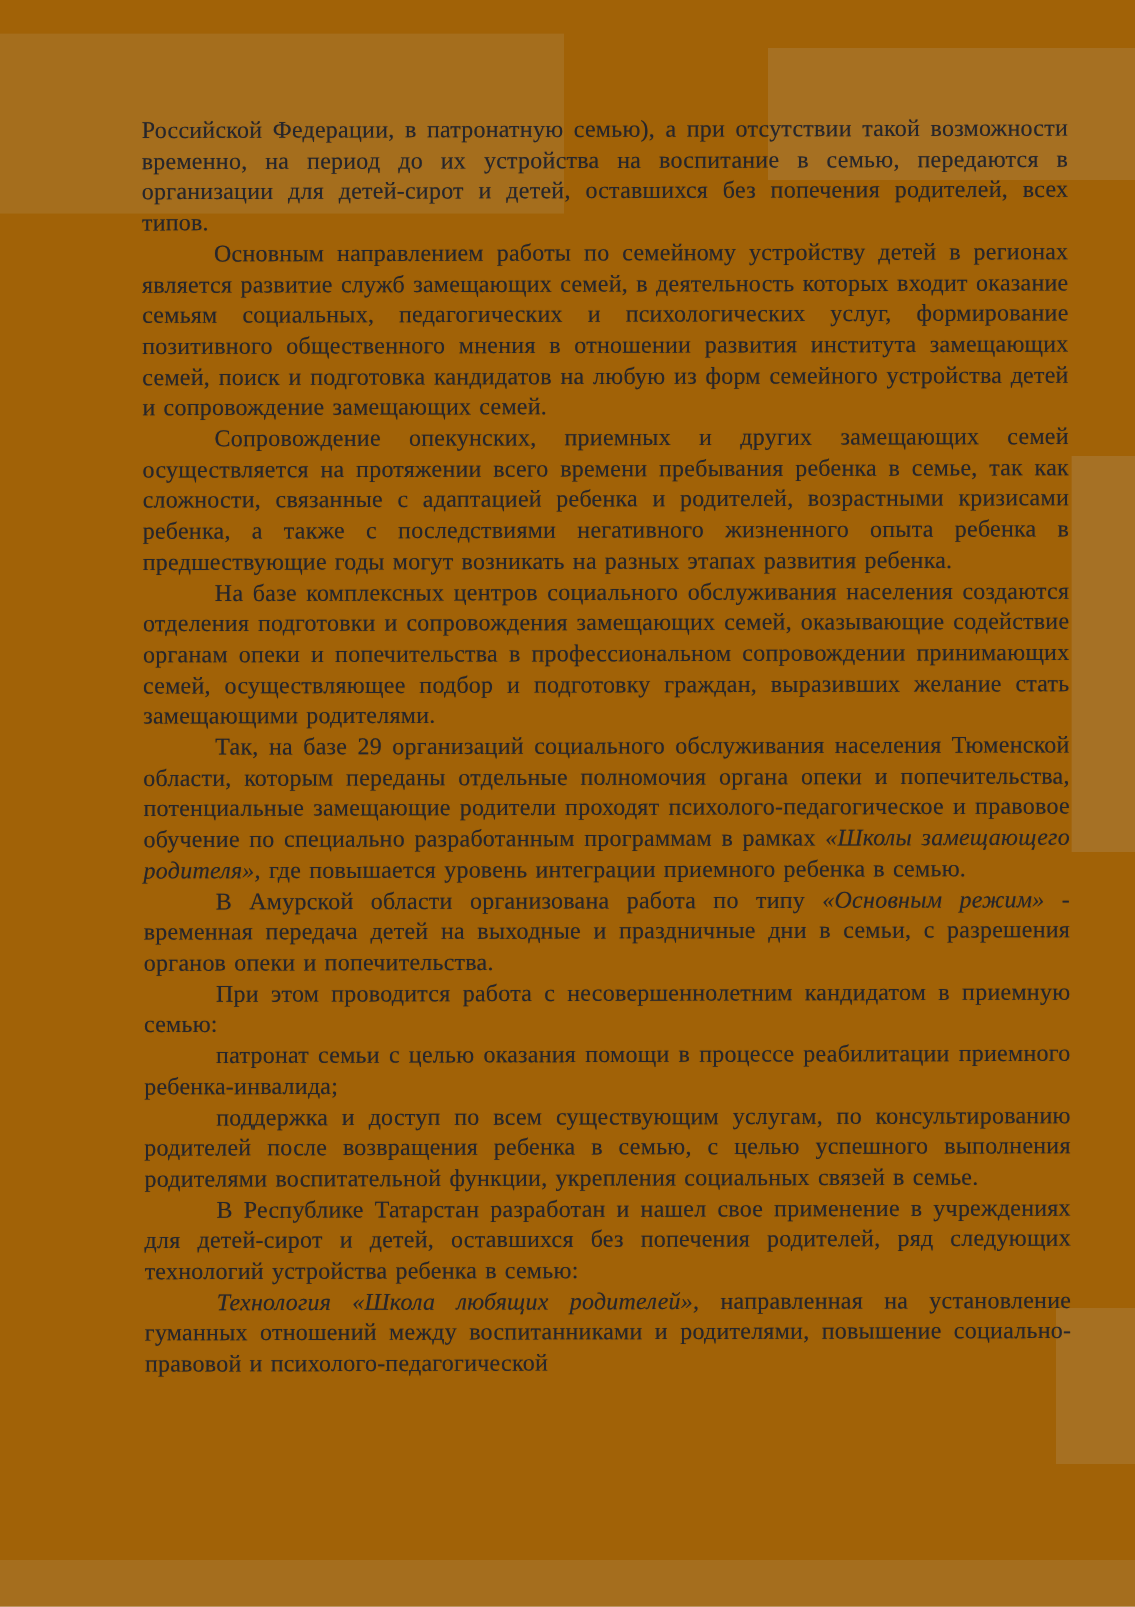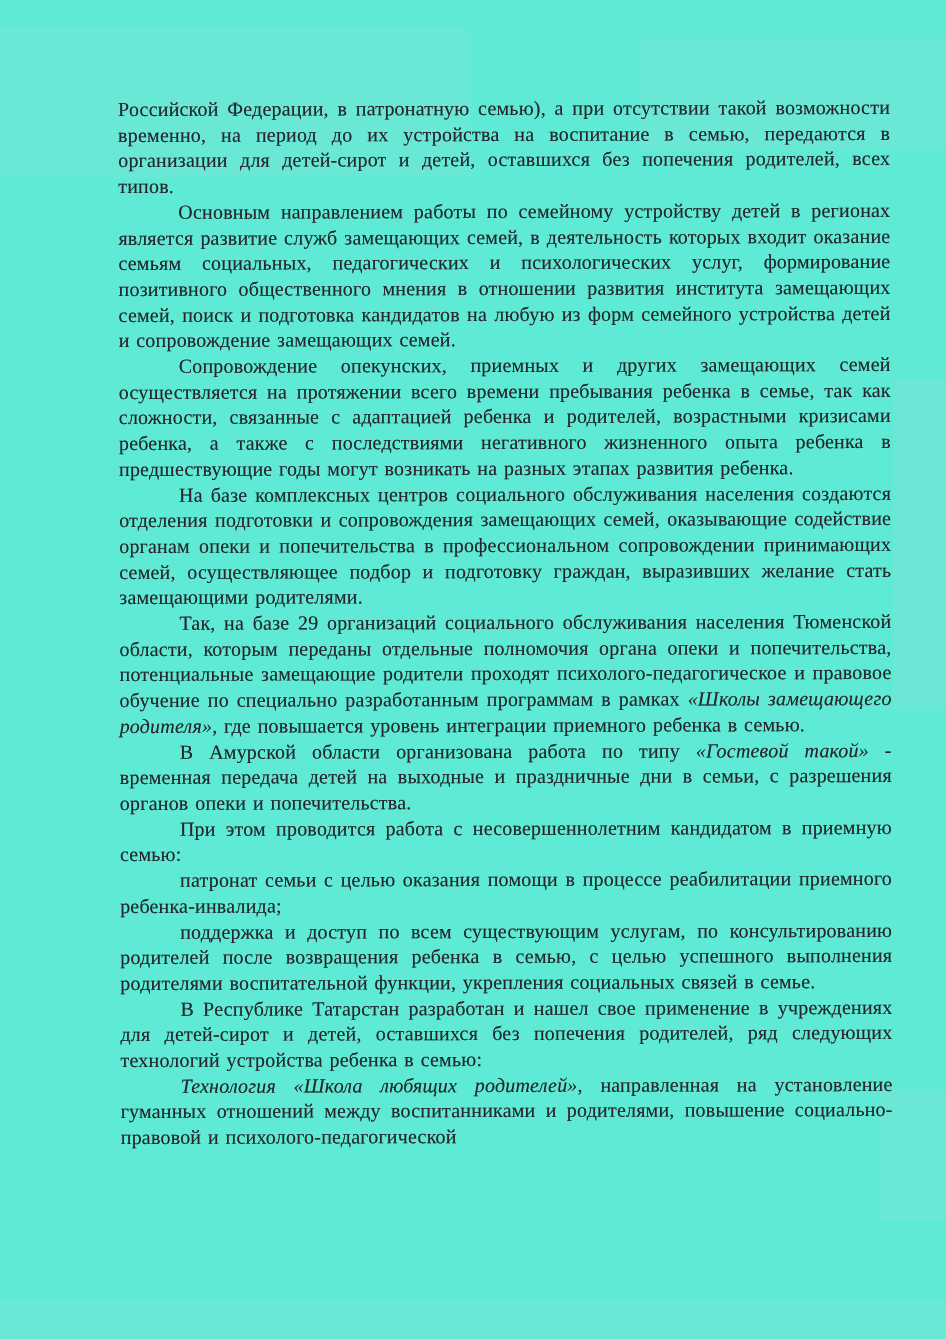--- a/index.html
+++ b/index.html
@@ -5,21 +5,21 @@
   html, body {
     margin: 0;
     padding: 0;
     background: #e9e9e9;
   }
   .page {
     position: relative;
     width: 946px;
     height: 1339px;
     margin: 0 auto;
-    background: #5eead4;
+    background: #a16207;
     overflow: hidden;
     font-family: "Liberation Serif", "DejaVu Serif", serif;
   }
   
   .artifact {
     position: absolute;
     pointer-events: none;
   }
   .artifact.a1 { left: 0;   top: 28;  width: 470px; height: 150px; background: rgba(205,216,230,0.10); top: 28px; }
   .artifact.a2 { left: 640px; top: 40px;  width: 306px; height: 110px; background: rgba(205,216,230,0.12); }
@@ -60,20 +60,20 @@
   <div class="artifact a4"></div>
   <div class="artifact a5"></div>
 
   <div class="text-block">
 
   <p class="para no-indent"><span class="run">Российской Федерации, в патронатную семью), а при отсутствии такой возможности временно, на период до их устройства на воспитание в семью, передаются в организации для детей-сирот и детей, оставшихся без попечения родителей, всех типов.</span></p>
       <p class="para"><span class="run">Основным направлением работы по семейному устройству детей в регионах является развитие служб замещающих семей, в деятельность которых входит оказание семьям социальных, педагогических и психологических услуг, формирование позитивного общественного мнения в отношении развития института замещающих семей, поиск и подготовка кандидатов на любую из форм семейного устройства детей и сопровождение замещающих семей.</span></p>
       <p class="para"><span class="run">Сопровождение опекунских, приемных и других замещающих семей осуществляется на протяжении всего времени пребывания ребенка в семье, так как сложности, связанные с адаптацией ребенка и родителей, возрастными кризисами ребенка, а также с последствиями негативного жизненного опыта ребенка в предшествующие годы могут возникать на разных этапах развития ребенка.</span></p>
       <p class="para"><span class="run">На базе комплексных центров социального обслуживания населения создаются отделения подготовки и сопровождения замещающих семей, оказывающие содействие органам опеки и попечительства в профессиональном сопровождении принимающих семей, осуществляющее подбор и подготовку граждан, выразивших желание стать замещающими родителями.</span></p>
       <p class="para"><span class="run">Так, на базе 29 организаций социального обслуживания населения Тюменской области, которым переданы отдельные полномочия органа опеки и попечительства, потенциальные замещающие родители проходят психолого-педагогическое и правовое обучение по специально разработанным программам в рамках </span><span class="run italic">«Школы замещающего родителя»,</span><span class="run"> где повышается уровень интеграции приемного ребенка в семью.</span></p>
-      <p class="para"><span class="run">В Амурской области организована работа по типу </span><span class="run italic">«Гостевой такой»</span><span class="run"> - временная передача детей на выходные и праздничные дни в семьи, с разрешения органов опеки и попечительства.</span></p>
+      <p class="para"><span class="run">В Амурской области организована работа по типу </span><span class="run italic">«Основным режим»</span><span class="run"> - временная передача детей на выходные и праздничные дни в семьи, с разрешения органов опеки и попечительства.</span></p>
       <p class="para"><span class="run">При этом проводится работа с несовершеннолетним кандидатом в приемную семью:</span></p>
       <p class="para"><span class="run">патронат семьи с целью оказания помощи в процессе реабилитации приемного ребенка-инвалида;</span></p>
       <p class="para"><span class="run">поддержка и доступ по всем существующим услугам, по консультированию родителей после возвращения ребенка в семью, с целью успешного выполнения родителями воспитательной функции, укрепления социальных связей в семье.</span></p>
       <p class="para"><span class="run">В Республике Татарстан разработан и нашел свое применение в учреждениях для детей-сирот и детей, оставшихся без попечения родителей, ряд следующих технологий  устройства ребенка в семью:</span></p>
       <p class="para"><span class="run italic">Технология «Школа любящих родителей»,</span><span class="run"> направленная на установление гуманных отношений между воспитанниками и родителями, повышение социально-правовой и психолого-педагогической</span></p>
     </div>
 </div>
 
 </body></html>

